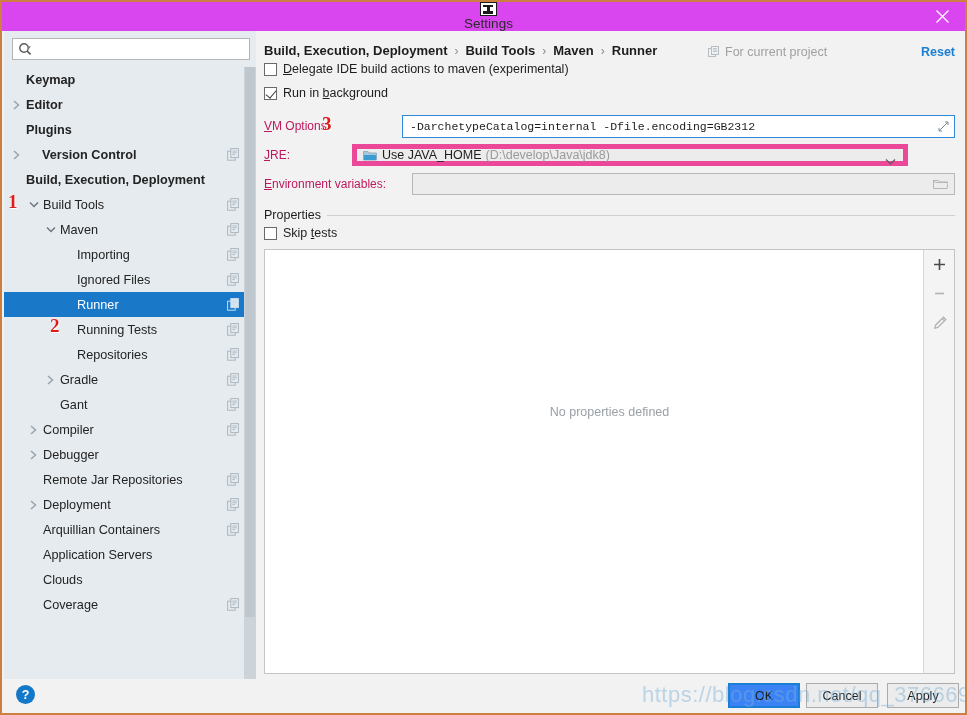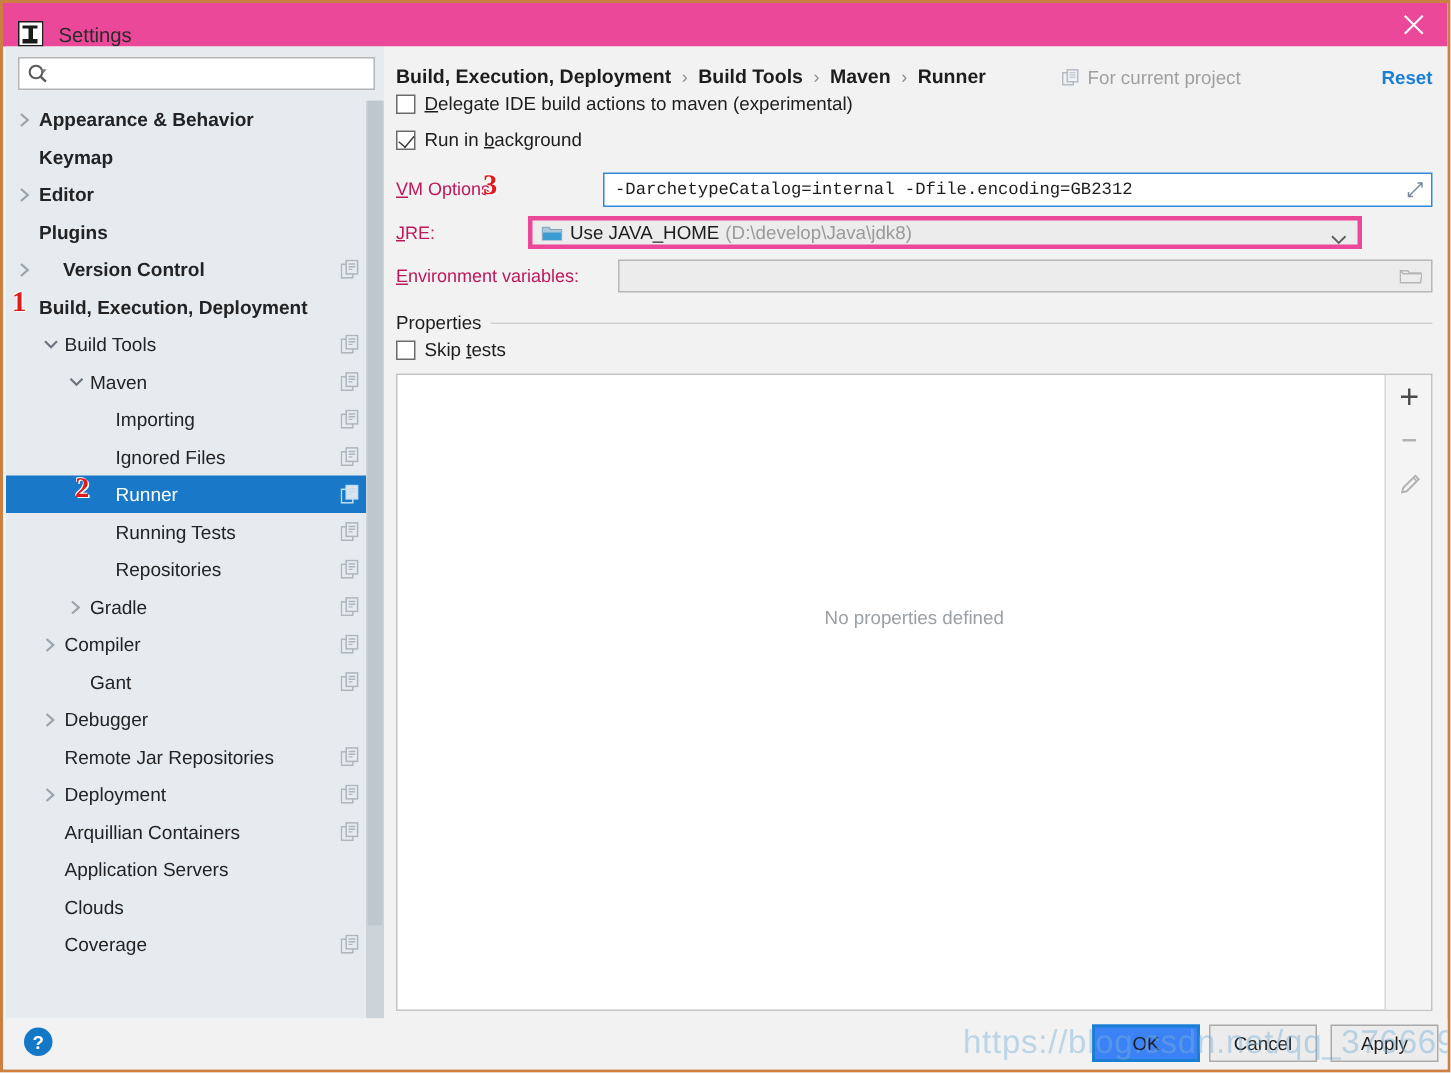--- a/index.html
+++ b/index.html
@@ -18,22 +18,22 @@
     width: 967px; height: 715px;
     background: #f2f2f2;
     border: 2px solid #cd7f42;
     overflow: hidden;
   }
 
   
   .titlebar {
     position: absolute; left: 0; top: 0;
     width: 963px; height: 29px;
-    background: #ec4899;
-    display: flex; align-items: flex-end;
+    background: #d946ef;
+    display: flex; align-items: center; flex-direction: column;
   }
   .ij-logo {
     width: 17px; height: 17px; margin-left: 10px;
     background: #ffffff;
     border: 1.5px solid #1b1b1b;
     position: relative;
     display: flex; align-items: flex-end; justify-content: center;
   }
   .ij-logo::before {
     content: "";
@@ -214,21 +214,21 @@
   }
   .expand-icon {
     position: absolute; right: 5px; top: 5px;
     width: 11px; height: 11px;
   }
 
   .jre-select {
     position: absolute; left: 96px; top: 113px;
     width: 556px; height: 22px;
     background: #ececec;
-    border: 3px solid #ec4899;
+    border: 5px solid #ec4899;
     display: flex; align-items: center;
   }
   .jre-folder { margin-left: 6px; display: flex; }
   .jre-text { margin-left: 5px; font-size: 12.5px; }
   .jre-text .path { color: #9a9a9a; margin-left: 4px; }
   .jre-arrow {
     position: absolute; right: 7px; top: 6px;
   }
 
   .env-input {
@@ -349,160 +349,152 @@
           <circle cx="6" cy="6" r="4.2" stroke="#5a5a5a" stroke-width="1.4" fill="none"></circle>
           <path d="M9.2 9.2 L12.6 12.4" stroke="#5a5a5a" stroke-width="1.6"></path>
           <path d="M12.2 4.2 l4 0 l-2 2.6 z" fill="#7a7a7a" transform="translate(-3.2,0)"></path>
         </svg>
       </span>
       <input class="search-input" type="text" placeholder="" style="">
     </div>
 
     <div class="tree" id="tree">
         <div class="tree-row" style="padding-left: 6px;">
+          <span class="arrow empty"></span>
+          <span class="tree-label bold">Keymap</span>
+        </div>
+        <div class="tree-row" style="padding-left: 6px;">
           <span class="arrow">
             <svg width="9" height="10" viewBox="0 0 9 10">
               <path d="M2 1 L6.5 5 L2 9" stroke="#9aa4ad" stroke-width="1.5" fill="none"></path>
             </svg>
           </span>
-          <span class="tree-label bold">Appearance &amp; Behavior</span>
+          <span class="tree-label bold">Editor</span>
         </div>
         <div class="tree-row" style="padding-left: 6px;">
           <span class="arrow empty"></span>
-          <span class="tree-label bold">Keymap</span>
-        </div>
-        <div class="tree-row" style="padding-left: 6px;">
+          <span class="tree-label bold">Plugins</span>
+        </div>
+        <div class="tree-row" style="padding-left: 6px; gap: 16px;">
           <span class="arrow">
             <svg width="9" height="10" viewBox="0 0 9 10">
               <path d="M2 1 L6.5 5 L2 9" stroke="#9aa4ad" stroke-width="1.5" fill="none"></path>
             </svg>
           </span>
-          <span class="tree-label bold">Editor</span>
+          <span class="tree-label bold">Version Control</span>
+          <span class="proj-icon"><svg width="13" height="13" viewBox="0 0 13 13">
+              <rect x="0.6" y="3.2" width="7.6" height="9" fill="none" stroke="#aab4bd" stroke-width="1"></rect>
+              <rect x="3.8" y="0.6" width="7.6" height="9" fill="#e6ebef" stroke="#aab4bd" stroke-width="1"></rect>
+              <path d="M5.4 3 h4.4 M5.4 4.8 h4.4 M5.4 6.6 h2.6" stroke="#aab4bd" stroke-width="0.9"></path>
+            </svg></span>
         </div>
         <div class="tree-row" style="padding-left: 6px;">
           <span class="arrow empty"></span>
-          <span class="tree-label bold">Plugins</span>
-        </div>
-        <div class="tree-row" style="padding-left: 6px; gap: 16px;">
+          <span class="tree-label bold">Build, Execution, Deployment</span>
+        </div>
+        <div class="tree-row" style="padding-left: 23px;">
+          <span class="arrow">
+            <svg width="10" height="9" viewBox="0 0 10 9">
+              <path d="M1 2.5 L5 6.5 L9 2.5" stroke="#6d7680" stroke-width="1.5" fill="none"></path>
+            </svg>
+          </span>
+          <span class="tree-label">Build Tools</span>
+          <span class="proj-icon"><svg width="13" height="13" viewBox="0 0 13 13">
+              <rect x="0.6" y="3.2" width="7.6" height="9" fill="none" stroke="#aab4bd" stroke-width="1"></rect>
+              <rect x="3.8" y="0.6" width="7.6" height="9" fill="#e6ebef" stroke="#aab4bd" stroke-width="1"></rect>
+              <path d="M5.4 3 h4.4 M5.4 4.8 h4.4 M5.4 6.6 h2.6" stroke="#aab4bd" stroke-width="0.9"></path>
+            </svg></span>
+        </div>
+        <div class="tree-row" style="padding-left: 40px;">
+          <span class="arrow">
+            <svg width="10" height="9" viewBox="0 0 10 9">
+              <path d="M1 2.5 L5 6.5 L9 2.5" stroke="#6d7680" stroke-width="1.5" fill="none"></path>
+            </svg>
+          </span>
+          <span class="tree-label">Maven</span>
+          <span class="proj-icon"><svg width="13" height="13" viewBox="0 0 13 13">
+              <rect x="0.6" y="3.2" width="7.6" height="9" fill="none" stroke="#aab4bd" stroke-width="1"></rect>
+              <rect x="3.8" y="0.6" width="7.6" height="9" fill="#e6ebef" stroke="#aab4bd" stroke-width="1"></rect>
+              <path d="M5.4 3 h4.4 M5.4 4.8 h4.4 M5.4 6.6 h2.6" stroke="#aab4bd" stroke-width="0.9"></path>
+            </svg></span>
+        </div>
+        <div class="tree-row" style="padding-left: 57px;">
+          <span class="arrow empty"></span>
+          <span class="tree-label">Importing</span>
+          <span class="proj-icon"><svg width="13" height="13" viewBox="0 0 13 13">
+              <rect x="0.6" y="3.2" width="7.6" height="9" fill="none" stroke="#aab4bd" stroke-width="1"></rect>
+              <rect x="3.8" y="0.6" width="7.6" height="9" fill="#e6ebef" stroke="#aab4bd" stroke-width="1"></rect>
+              <path d="M5.4 3 h4.4 M5.4 4.8 h4.4 M5.4 6.6 h2.6" stroke="#aab4bd" stroke-width="0.9"></path>
+            </svg></span>
+        </div>
+        <div class="tree-row" style="padding-left: 57px;">
+          <span class="arrow empty"></span>
+          <span class="tree-label">Ignored Files</span>
+          <span class="proj-icon"><svg width="13" height="13" viewBox="0 0 13 13">
+              <rect x="0.6" y="3.2" width="7.6" height="9" fill="none" stroke="#aab4bd" stroke-width="1"></rect>
+              <rect x="3.8" y="0.6" width="7.6" height="9" fill="#e6ebef" stroke="#aab4bd" stroke-width="1"></rect>
+              <path d="M5.4 3 h4.4 M5.4 4.8 h4.4 M5.4 6.6 h2.6" stroke="#aab4bd" stroke-width="0.9"></path>
+            </svg></span>
+        </div>
+        <div class="tree-row selected" style="padding-left: 57px;">
+          <span class="arrow empty"></span>
+          <span class="tree-label">Runner</span>
+          <span class="proj-icon"><svg width="13" height="13" viewBox="0 0 13 13">
+              <rect x="0.6" y="3.2" width="7.6" height="9" fill="none" stroke="#aab4bd" stroke-width="1"></rect>
+              <rect x="3.8" y="0.6" width="7.6" height="9" fill="#e6ebef" stroke="#aab4bd" stroke-width="1"></rect>
+              <path d="M5.4 3 h4.4 M5.4 4.8 h4.4 M5.4 6.6 h2.6" stroke="#aab4bd" stroke-width="0.9"></path>
+            </svg></span>
+        </div>
+        <div class="tree-row" style="padding-left: 57px;">
+          <span class="arrow empty"></span>
+          <span class="tree-label">Running Tests</span>
+          <span class="proj-icon"><svg width="13" height="13" viewBox="0 0 13 13">
+              <rect x="0.6" y="3.2" width="7.6" height="9" fill="none" stroke="#aab4bd" stroke-width="1"></rect>
+              <rect x="3.8" y="0.6" width="7.6" height="9" fill="#e6ebef" stroke="#aab4bd" stroke-width="1"></rect>
+              <path d="M5.4 3 h4.4 M5.4 4.8 h4.4 M5.4 6.6 h2.6" stroke="#aab4bd" stroke-width="0.9"></path>
+            </svg></span>
+        </div>
+        <div class="tree-row" style="padding-left: 57px;">
+          <span class="arrow empty"></span>
+          <span class="tree-label">Repositories</span>
+          <span class="proj-icon"><svg width="13" height="13" viewBox="0 0 13 13">
+              <rect x="0.6" y="3.2" width="7.6" height="9" fill="none" stroke="#aab4bd" stroke-width="1"></rect>
+              <rect x="3.8" y="0.6" width="7.6" height="9" fill="#e6ebef" stroke="#aab4bd" stroke-width="1"></rect>
+              <path d="M5.4 3 h4.4 M5.4 4.8 h4.4 M5.4 6.6 h2.6" stroke="#aab4bd" stroke-width="0.9"></path>
+            </svg></span>
+        </div>
+        <div class="tree-row" style="padding-left: 40px;">
           <span class="arrow">
             <svg width="9" height="10" viewBox="0 0 9 10">
               <path d="M2 1 L6.5 5 L2 9" stroke="#9aa4ad" stroke-width="1.5" fill="none"></path>
             </svg>
           </span>
-          <span class="tree-label bold">Version Control</span>
-          <span class="proj-icon"><svg width="13" height="13" viewBox="0 0 13 13">
-              <rect x="0.6" y="3.2" width="7.6" height="9" fill="none" stroke="#aab4bd" stroke-width="1"></rect>
-              <rect x="3.8" y="0.6" width="7.6" height="9" fill="#e6ebef" stroke="#aab4bd" stroke-width="1"></rect>
-              <path d="M5.4 3 h4.4 M5.4 4.8 h4.4 M5.4 6.6 h2.6" stroke="#aab4bd" stroke-width="0.9"></path>
-            </svg></span>
-        </div>
-        <div class="tree-row" style="padding-left: 6px;">
-          <span class="arrow empty"></span>
-          <span class="tree-label bold">Build, Execution, Deployment</span>
-        </div>
-        <div class="tree-row" style="padding-left: 23px;">
-          <span class="arrow">
-            <svg width="10" height="9" viewBox="0 0 10 9">
-              <path d="M1 2.5 L5 6.5 L9 2.5" stroke="#6d7680" stroke-width="1.5" fill="none"></path>
-            </svg>
-          </span>
-          <span class="tree-label">Build Tools</span>
+          <span class="tree-label">Gradle</span>
           <span class="proj-icon"><svg width="13" height="13" viewBox="0 0 13 13">
               <rect x="0.6" y="3.2" width="7.6" height="9" fill="none" stroke="#aab4bd" stroke-width="1"></rect>
               <rect x="3.8" y="0.6" width="7.6" height="9" fill="#e6ebef" stroke="#aab4bd" stroke-width="1"></rect>
               <path d="M5.4 3 h4.4 M5.4 4.8 h4.4 M5.4 6.6 h2.6" stroke="#aab4bd" stroke-width="0.9"></path>
             </svg></span>
         </div>
         <div class="tree-row" style="padding-left: 40px;">
-          <span class="arrow">
-            <svg width="10" height="9" viewBox="0 0 10 9">
-              <path d="M1 2.5 L5 6.5 L9 2.5" stroke="#6d7680" stroke-width="1.5" fill="none"></path>
-            </svg>
-          </span>
-          <span class="tree-label">Maven</span>
-          <span class="proj-icon"><svg width="13" height="13" viewBox="0 0 13 13">
-              <rect x="0.6" y="3.2" width="7.6" height="9" fill="none" stroke="#aab4bd" stroke-width="1"></rect>
-              <rect x="3.8" y="0.6" width="7.6" height="9" fill="#e6ebef" stroke="#aab4bd" stroke-width="1"></rect>
-              <path d="M5.4 3 h4.4 M5.4 4.8 h4.4 M5.4 6.6 h2.6" stroke="#aab4bd" stroke-width="0.9"></path>
-            </svg></span>
-        </div>
-        <div class="tree-row" style="padding-left: 57px;">
-          <span class="arrow empty"></span>
-          <span class="tree-label">Importing</span>
-          <span class="proj-icon"><svg width="13" height="13" viewBox="0 0 13 13">
-              <rect x="0.6" y="3.2" width="7.6" height="9" fill="none" stroke="#aab4bd" stroke-width="1"></rect>
-              <rect x="3.8" y="0.6" width="7.6" height="9" fill="#e6ebef" stroke="#aab4bd" stroke-width="1"></rect>
-              <path d="M5.4 3 h4.4 M5.4 4.8 h4.4 M5.4 6.6 h2.6" stroke="#aab4bd" stroke-width="0.9"></path>
-            </svg></span>
-        </div>
-        <div class="tree-row" style="padding-left: 57px;">
-          <span class="arrow empty"></span>
-          <span class="tree-label">Ignored Files</span>
-          <span class="proj-icon"><svg width="13" height="13" viewBox="0 0 13 13">
-              <rect x="0.6" y="3.2" width="7.6" height="9" fill="none" stroke="#aab4bd" stroke-width="1"></rect>
-              <rect x="3.8" y="0.6" width="7.6" height="9" fill="#e6ebef" stroke="#aab4bd" stroke-width="1"></rect>
-              <path d="M5.4 3 h4.4 M5.4 4.8 h4.4 M5.4 6.6 h2.6" stroke="#aab4bd" stroke-width="0.9"></path>
-            </svg></span>
-        </div>
-        <div class="tree-row selected" style="padding-left: 57px;">
-          <span class="arrow empty"></span>
-          <span class="tree-label">Runner</span>
-          <span class="proj-icon"><svg width="13" height="13" viewBox="0 0 13 13">
-              <rect x="0.6" y="3.2" width="7.6" height="9" fill="none" stroke="#aab4bd" stroke-width="1"></rect>
-              <rect x="3.8" y="0.6" width="7.6" height="9" fill="#e6ebef" stroke="#aab4bd" stroke-width="1"></rect>
-              <path d="M5.4 3 h4.4 M5.4 4.8 h4.4 M5.4 6.6 h2.6" stroke="#aab4bd" stroke-width="0.9"></path>
-            </svg></span>
-        </div>
-        <div class="tree-row" style="padding-left: 57px;">
-          <span class="arrow empty"></span>
-          <span class="tree-label">Running Tests</span>
-          <span class="proj-icon"><svg width="13" height="13" viewBox="0 0 13 13">
-              <rect x="0.6" y="3.2" width="7.6" height="9" fill="none" stroke="#aab4bd" stroke-width="1"></rect>
-              <rect x="3.8" y="0.6" width="7.6" height="9" fill="#e6ebef" stroke="#aab4bd" stroke-width="1"></rect>
-              <path d="M5.4 3 h4.4 M5.4 4.8 h4.4 M5.4 6.6 h2.6" stroke="#aab4bd" stroke-width="0.9"></path>
-            </svg></span>
-        </div>
-        <div class="tree-row" style="padding-left: 57px;">
-          <span class="arrow empty"></span>
-          <span class="tree-label">Repositories</span>
-          <span class="proj-icon"><svg width="13" height="13" viewBox="0 0 13 13">
-              <rect x="0.6" y="3.2" width="7.6" height="9" fill="none" stroke="#aab4bd" stroke-width="1"></rect>
-              <rect x="3.8" y="0.6" width="7.6" height="9" fill="#e6ebef" stroke="#aab4bd" stroke-width="1"></rect>
-              <path d="M5.4 3 h4.4 M5.4 4.8 h4.4 M5.4 6.6 h2.6" stroke="#aab4bd" stroke-width="0.9"></path>
-            </svg></span>
-        </div>
-        <div class="tree-row" style="padding-left: 40px;">
+          <span class="arrow empty"></span>
+          <span class="tree-label">Gant</span>
+          <span class="proj-icon"><svg width="13" height="13" viewBox="0 0 13 13">
+              <rect x="0.6" y="3.2" width="7.6" height="9" fill="none" stroke="#aab4bd" stroke-width="1"></rect>
+              <rect x="3.8" y="0.6" width="7.6" height="9" fill="#e6ebef" stroke="#aab4bd" stroke-width="1"></rect>
+              <path d="M5.4 3 h4.4 M5.4 4.8 h4.4 M5.4 6.6 h2.6" stroke="#aab4bd" stroke-width="0.9"></path>
+            </svg></span>
+        </div>
+        <div class="tree-row" style="padding-left: 23px;">
           <span class="arrow">
             <svg width="9" height="10" viewBox="0 0 9 10">
               <path d="M2 1 L6.5 5 L2 9" stroke="#9aa4ad" stroke-width="1.5" fill="none"></path>
             </svg>
           </span>
-          <span class="tree-label">Gradle</span>
-          <span class="proj-icon"><svg width="13" height="13" viewBox="0 0 13 13">
-              <rect x="0.6" y="3.2" width="7.6" height="9" fill="none" stroke="#aab4bd" stroke-width="1"></rect>
-              <rect x="3.8" y="0.6" width="7.6" height="9" fill="#e6ebef" stroke="#aab4bd" stroke-width="1"></rect>
-              <path d="M5.4 3 h4.4 M5.4 4.8 h4.4 M5.4 6.6 h2.6" stroke="#aab4bd" stroke-width="0.9"></path>
-            </svg></span>
-        </div>
-        <div class="tree-row" style="padding-left: 23px;">
-          <span class="arrow">
-            <svg width="9" height="10" viewBox="0 0 9 10">
-              <path d="M2 1 L6.5 5 L2 9" stroke="#9aa4ad" stroke-width="1.5" fill="none"></path>
-            </svg>
-          </span>
           <span class="tree-label">Compiler</span>
-          <span class="proj-icon"><svg width="13" height="13" viewBox="0 0 13 13">
-              <rect x="0.6" y="3.2" width="7.6" height="9" fill="none" stroke="#aab4bd" stroke-width="1"></rect>
-              <rect x="3.8" y="0.6" width="7.6" height="9" fill="#e6ebef" stroke="#aab4bd" stroke-width="1"></rect>
-              <path d="M5.4 3 h4.4 M5.4 4.8 h4.4 M5.4 6.6 h2.6" stroke="#aab4bd" stroke-width="0.9"></path>
-            </svg></span>
-        </div>
-        <div class="tree-row" style="padding-left: 40px;">
-          <span class="arrow empty"></span>
-          <span class="tree-label">Gant</span>
           <span class="proj-icon"><svg width="13" height="13" viewBox="0 0 13 13">
               <rect x="0.6" y="3.2" width="7.6" height="9" fill="none" stroke="#aab4bd" stroke-width="1"></rect>
               <rect x="3.8" y="0.6" width="7.6" height="9" fill="#e6ebef" stroke="#aab4bd" stroke-width="1"></rect>
               <path d="M5.4 3 h4.4 M5.4 4.8 h4.4 M5.4 6.6 h2.6" stroke="#aab4bd" stroke-width="0.9"></path>
             </svg></span>
         </div>
         <div class="tree-row" style="padding-left: 23px;">
           <span class="arrow">
             <svg width="9" height="10" viewBox="0 0 9 10">
               <path d="M2 1 L6.5 5 L2 9" stroke="#9aa4ad" stroke-width="1.5" fill="none"></path>

